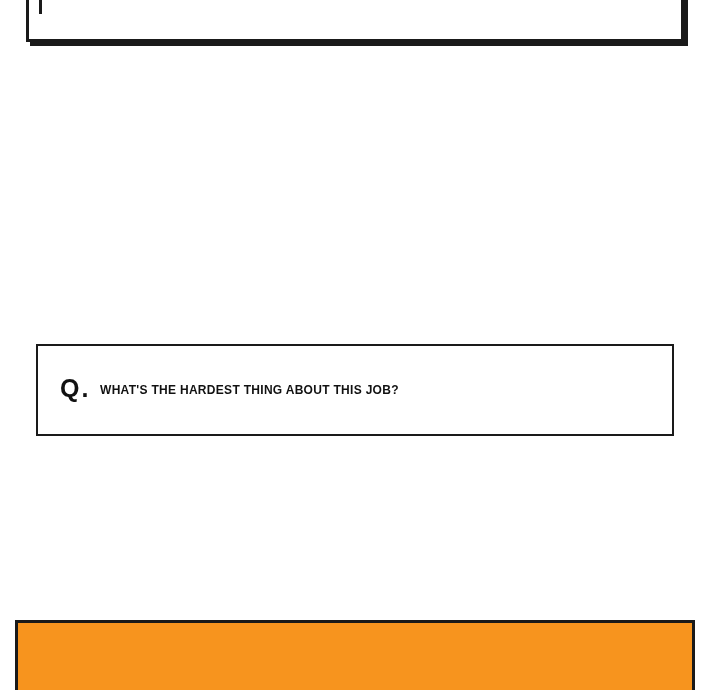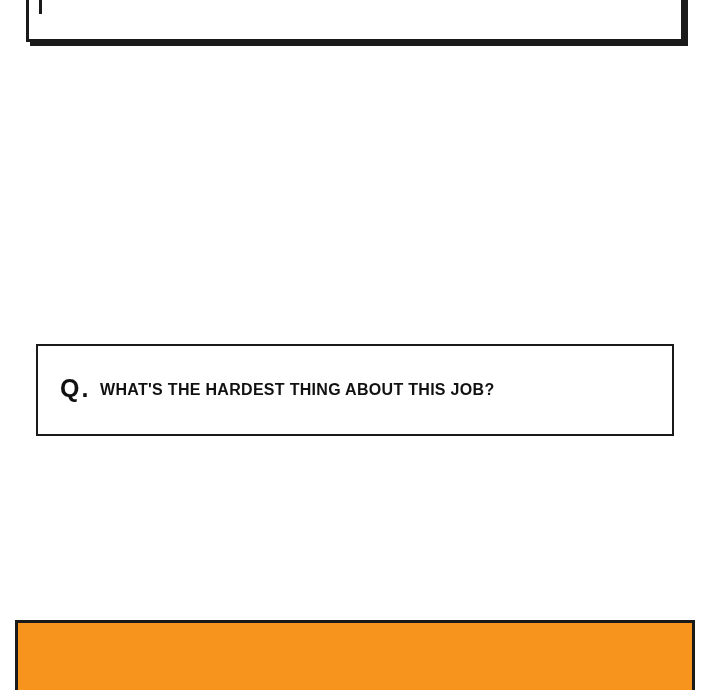--- a/index.html
+++ b/index.html
@@ -61,21 +61,21 @@
     font-size: 25px;
     font-weight: bold;
     letter-spacing: 2px;
     color: #111111;
     line-height: 28px;
   }
   .q-text {
     position: absolute;
     left: 62px;
     top: 34px;
-    font-size: 16px;
+    font-size: 12px;
     font-weight: bold;
     letter-spacing: 0.3px;
     color: #111111;
     line-height: 20px;
     white-space: nowrap;
   }
 
   
   .panel-orange {
     position: absolute;

